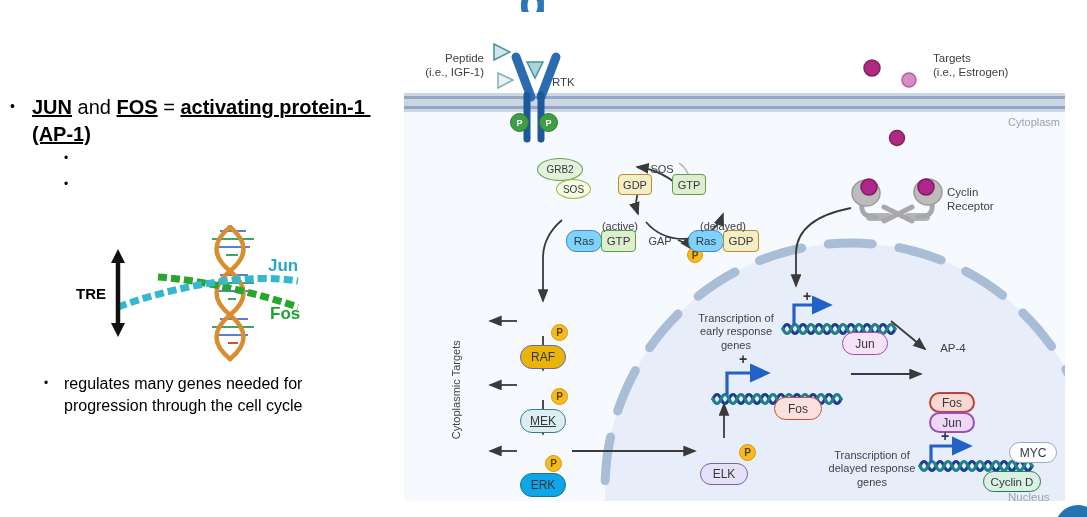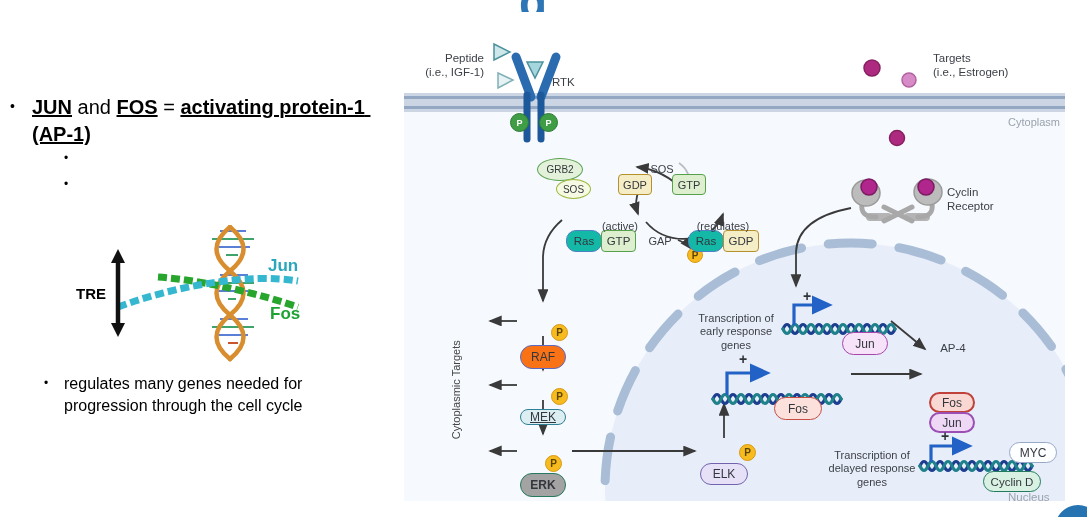--- a/index.html
+++ b/index.html
@@ -28,25 +28,25 @@
   .lbl{position:absolute;color:#3b3f46;font-size:11.5px;line-height:1.22;}
   .lbl div{display:block;}
   .ctr{text-align:center;} .rgt{text-align:right;}
   .gray{color:#9aa3ae;}
   .small{font-size:11px;}
 
   
   .pill{position:absolute;display:flex;align-items:center;justify-content:center;
         box-sizing:border-box;font-size:12px;color:#33373d;background:#fff;margin-top:36px;}
   .r12{border-radius:12px;} .r10{border-radius:10px;} .r6{border-radius:4px;} .r50{border-radius:50%;}
-  .raf{background:#f97316;border:1.6px solid #5a6ac1;}
+  .raf{background:#eab308;border:1.6px solid #5a6ac1;}
   .mek{background:#ddeef3;border:1.6px solid #2f7f96;}
-  .erk{background:#a3a3a3;border:1.6px solid #257a5e;font-weight:bold;}
+  .erk{background:#0ea5e9;border:1.6px solid #257a5e;}
   .elk{background:#e6e1f6;border:1.6px solid #7363ae;}
-  .rasb{background:#14b8a6;border:1.6px solid #4d82c4;}
+  .rasb{background:#7dd3fc;border:1.6px solid #4d82c4;}
   .gtpb{background:#ddefcf;border:1.6px solid #57a14c;}
   .gdpb{background:#f5edc5;border:1.6px solid #b5912e;}
   .grb2e{background:#e3f0da;border:1.6px solid #5ba351;font-size:10px;}
   .sose{background:#f7fae3;border:1.6px solid #9cb83f;font-size:10px;}
   .junp{background:#f7e3f9;border:1.6px solid #a846ab;}
   .fosp{background:#fbe0dc;border:1.6px solid #c74d44;}
   .ap1fos{background:#f9d7d2;border:2px solid #c0413a;}
   .ap1jun{background:#efd8f5;border:2px solid #9b4fb5;}
   .mycp{background:#fdfeff;border:1.6px solid #97a8c9;}
   .cycp{background:#d9f1e2;border:1.6px solid #257a5e;font-size:11.5px;}
@@ -248,27 +248,27 @@
   <div class="lbl ctr small" style="left:643px;top:235px;width:34px;">GAP</div>
   <div class="pc py" style="left:687px;top:247px;width:16px;height:16px;">
       <span>P</span>
     </div>
 
   <div class="pill rasb r10" style="left:566px;top:194px;width:36px;height:22px;font-size:11.5px;">Ras</div>
   <div class="pill gtpb r6" style="left:601px;top:194px;width:35px;height:22px;font-size:11.5px;">GTP</div>
   <div class="lbl ctr small" style="left:558px;top:220px;width:80px;text-align:right;">(active)</div>
   <div class="pill rasb r10" style="left:688px;top:194px;width:36px;height:22px;font-size:11.5px;">Ras</div>
   <div class="pill gdpb r6" style="left:723px;top:194px;width:36px;height:22px;font-size:11.5px;">GDP</div>
-  <div class="lbl ctr small" style="left:682px;top:220px;width:82px;">(regulates)</div>
+  <div class="lbl ctr small" style="left:682px;top:220px;width:82px;">(delayed)</div>
 
   <div class="pill raf r12" style="left:520px;top:309px;width:46px;height:24px;">RAF</div>
   <div class="pc py" style="left:551px;top:324px;width:17px;height:17px;">
       <span>P</span>
     </div>
-  <div class="pill mek r12" style="left:520px;top:373px;width:46px;height:16px;text-decoration:underline;">MEK</div>
+  <div class="pill mek r12" style="left:520px;top:373px;width:46px;height:24px;text-decoration:underline;">MEK</div>
   <div class="pc py" style="left:551px;top:388px;width:17px;height:17px;">
       <span>P</span>
     </div>
   <div class="pill erk r12" style="left:520px;top:437px;width:46px;height:24px;">ERK</div>
   <div class="pc py" style="left:545px;top:455px;width:17px;height:17px;">
       <span>P</span>
     </div>
   <div class="lbl ctr rot small" style="left:396px;top:383px;width:122px;color:#444;">Cytoplasmic Targets</div>
 
   <div class="pill elk r12" style="left:700px;top:427px;width:48px;height:22px;">ELK</div>

